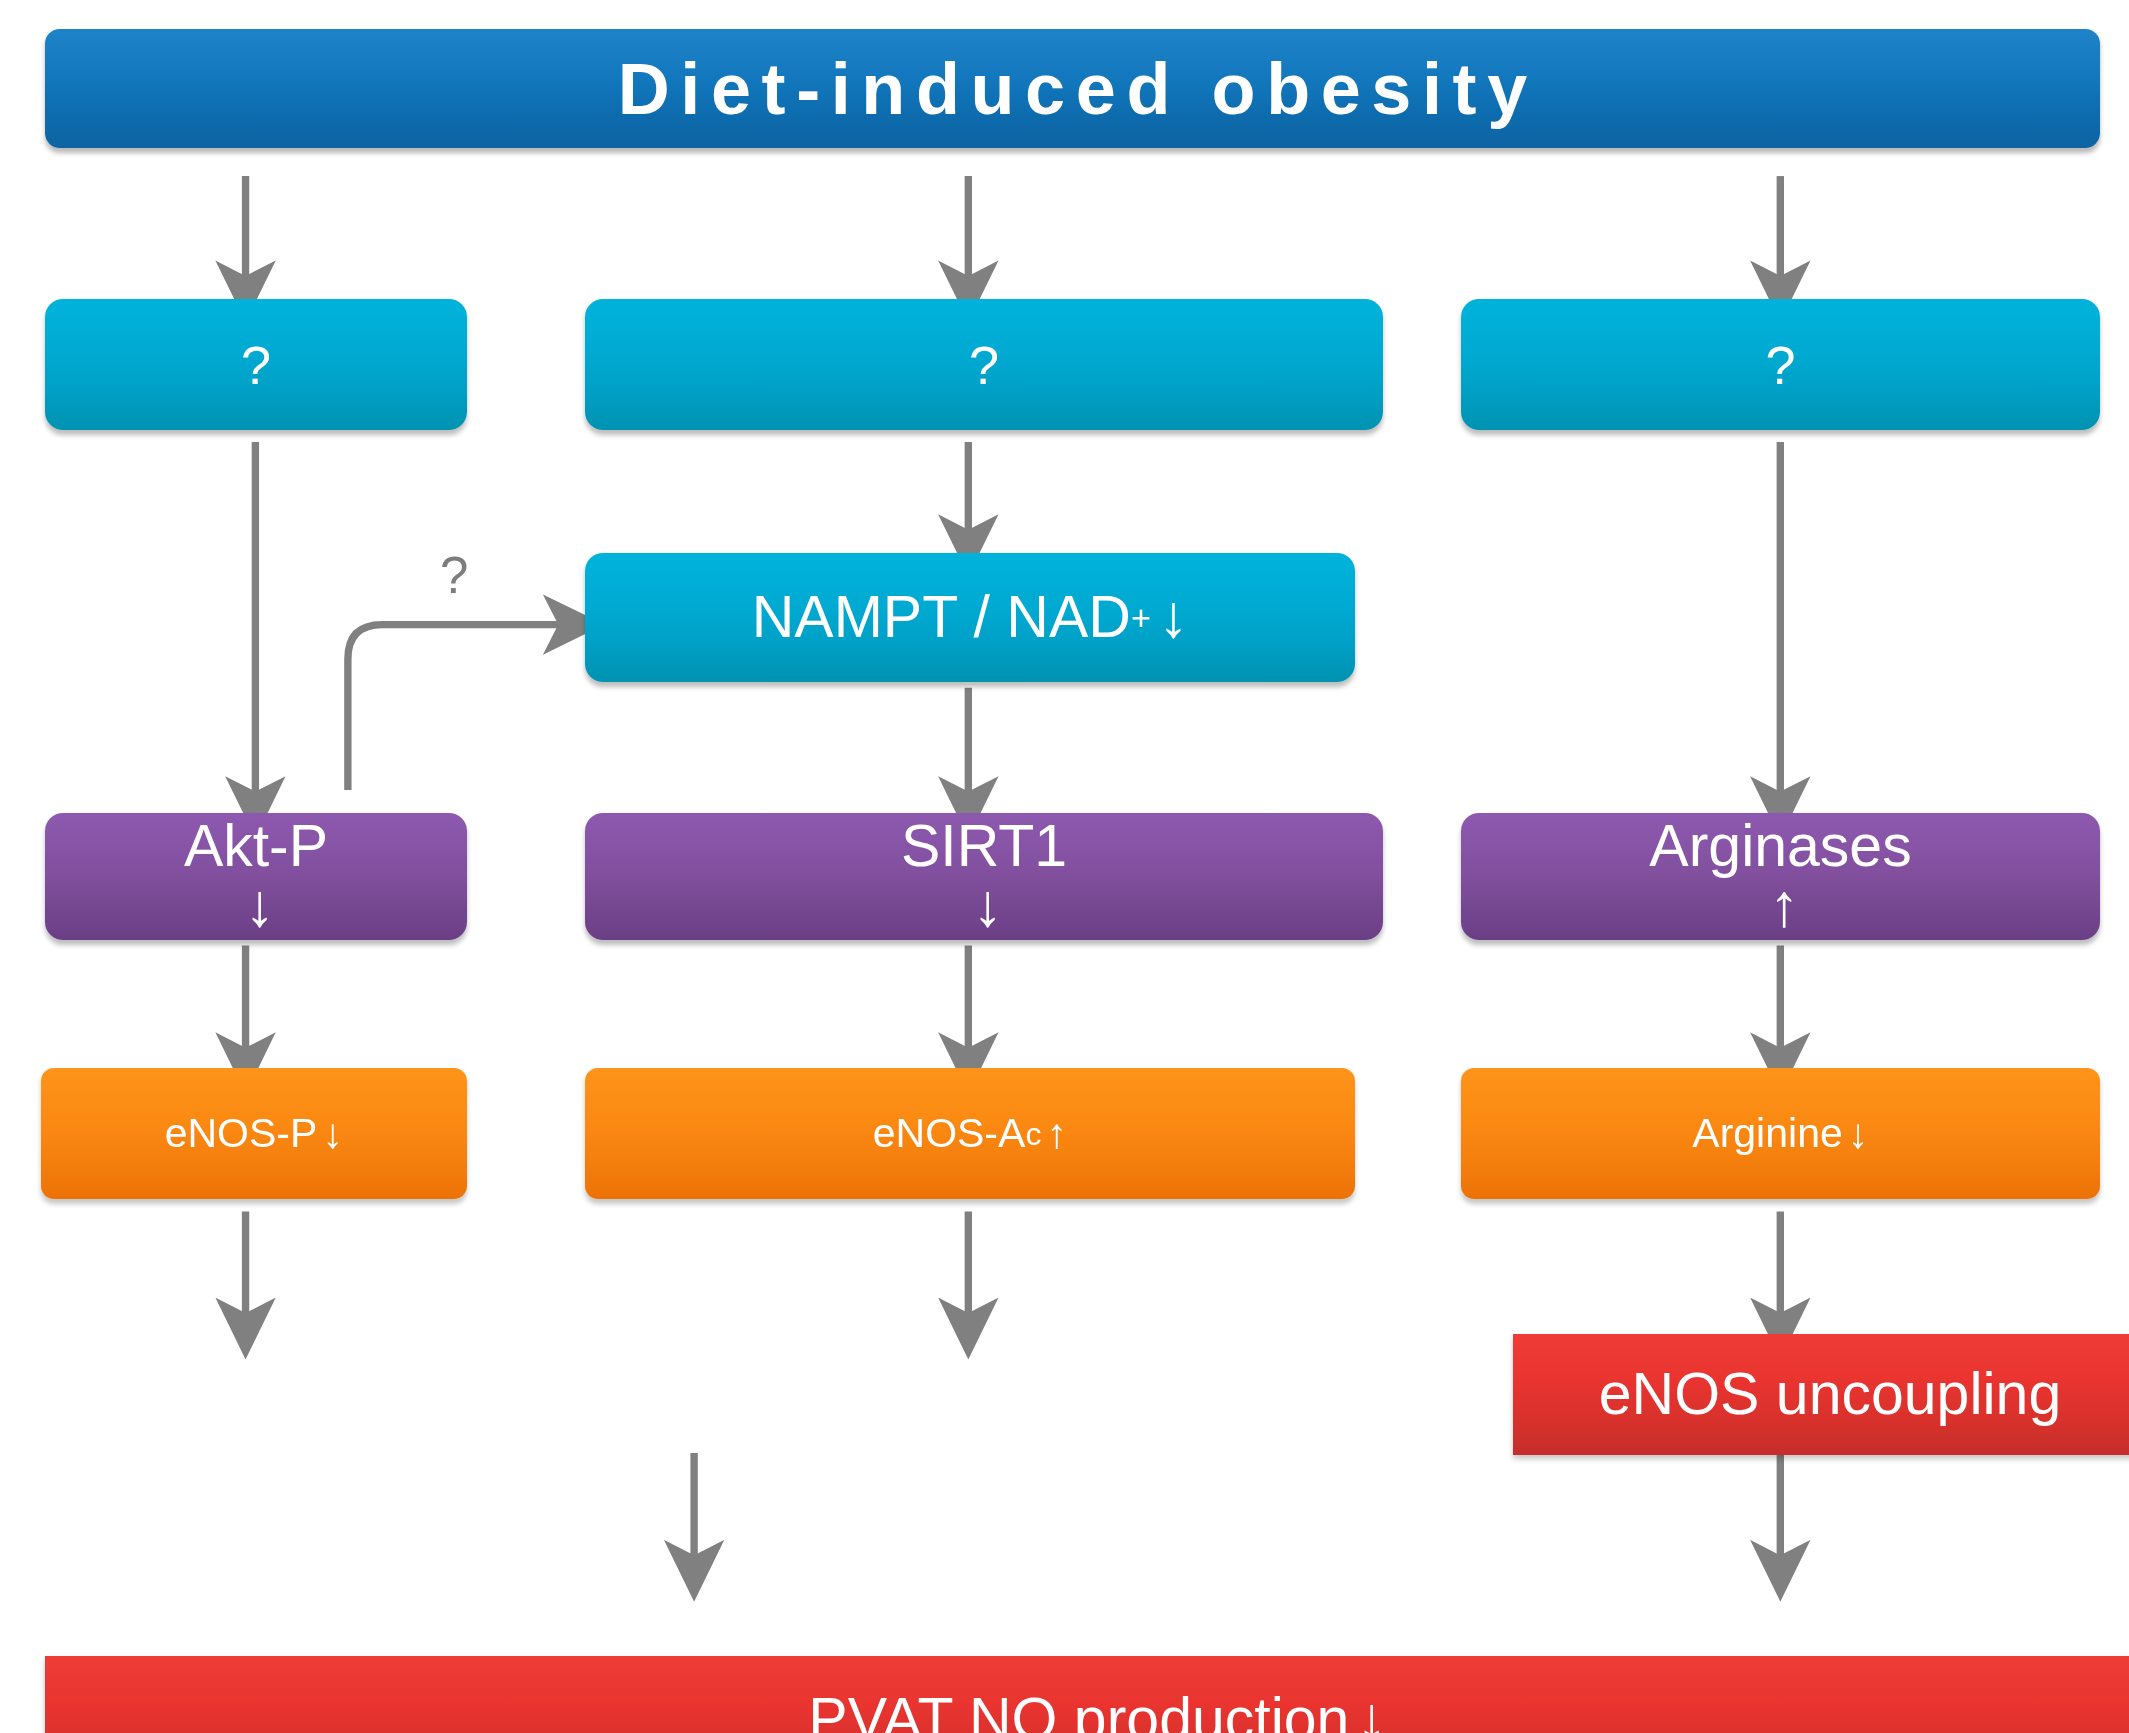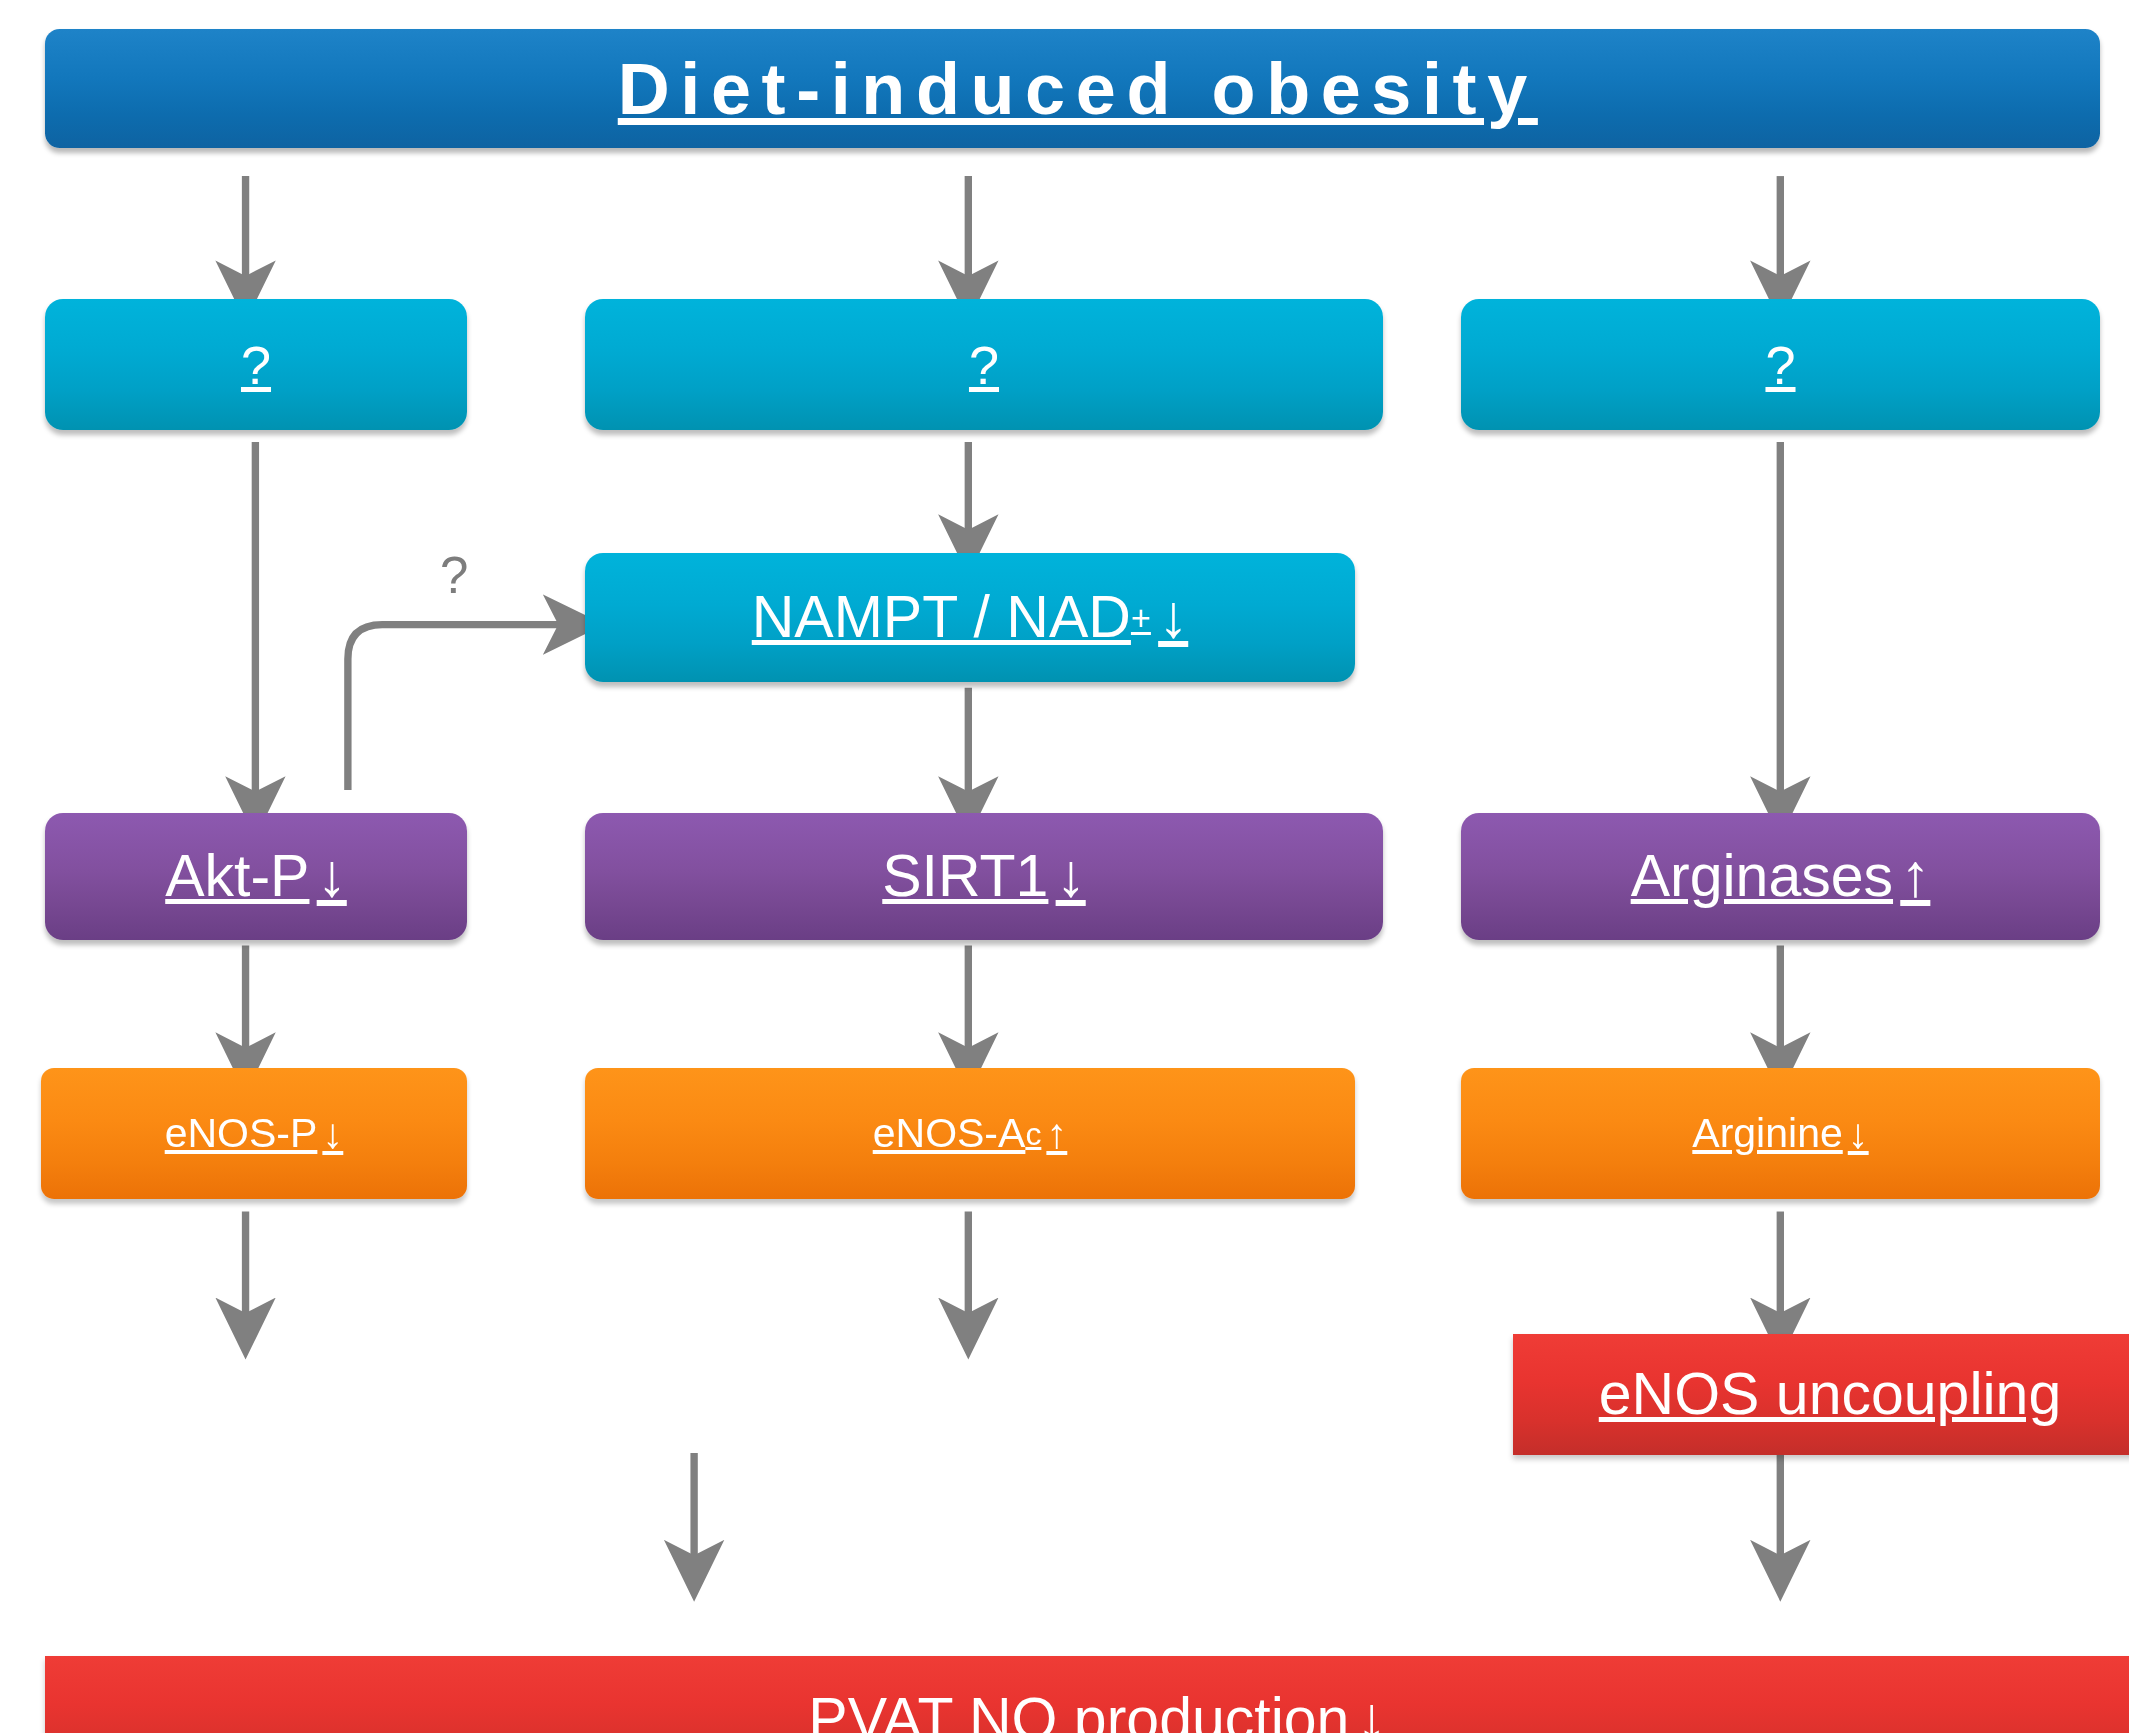--- a/index.html
+++ b/index.html
@@ -24,21 +24,20 @@
     position: absolute;
     display: flex;
     align-items: center;
     justify-content: center;
     color: #ffffff;
     text-align: center;
     line-height: 1;
     box-sizing: border-box;
     white-space: nowrap;
     user-select: none;
-    text-decoration: underline;
   }
 
   
   .node.banner {
     background: linear-gradient(to bottom, #1e83c8 0%, #1277bc 42%, #0d6cae 72%, #0e63a2 100%);
     border-radius: 14.7px;
     box-shadow: 0 4.1px 5.7px rgba(0,0,0,0.28);
     font-size: 72px;
     font-weight: bold;
     letter-spacing: 10.6px;
@@ -55,20 +54,21 @@
   .node.teal.q {
     font-size: 54px;
   }
 
   
   .node.purple {
     background: linear-gradient(to bottom, #8d59b0 0%, #82509f 45%, #774892 72%, #6a3e85 100%);
     border-radius: 18px;
     box-shadow: 0 4.1px 5.7px rgba(0,0,0,0.26);
     font-size: 59px;
+    flex-direction: column;
   }
 
   
   .node.orange {
     background: linear-gradient(to bottom, #fe9419 0%, #fb8a13 40%, #f47f0d 72%, #ec7207 100%);
     border-radius: 13px;
     box-shadow: 0 4.1px 5.7px rgba(0,0,0,0.22);
     font-size: 41px;
   }
 

